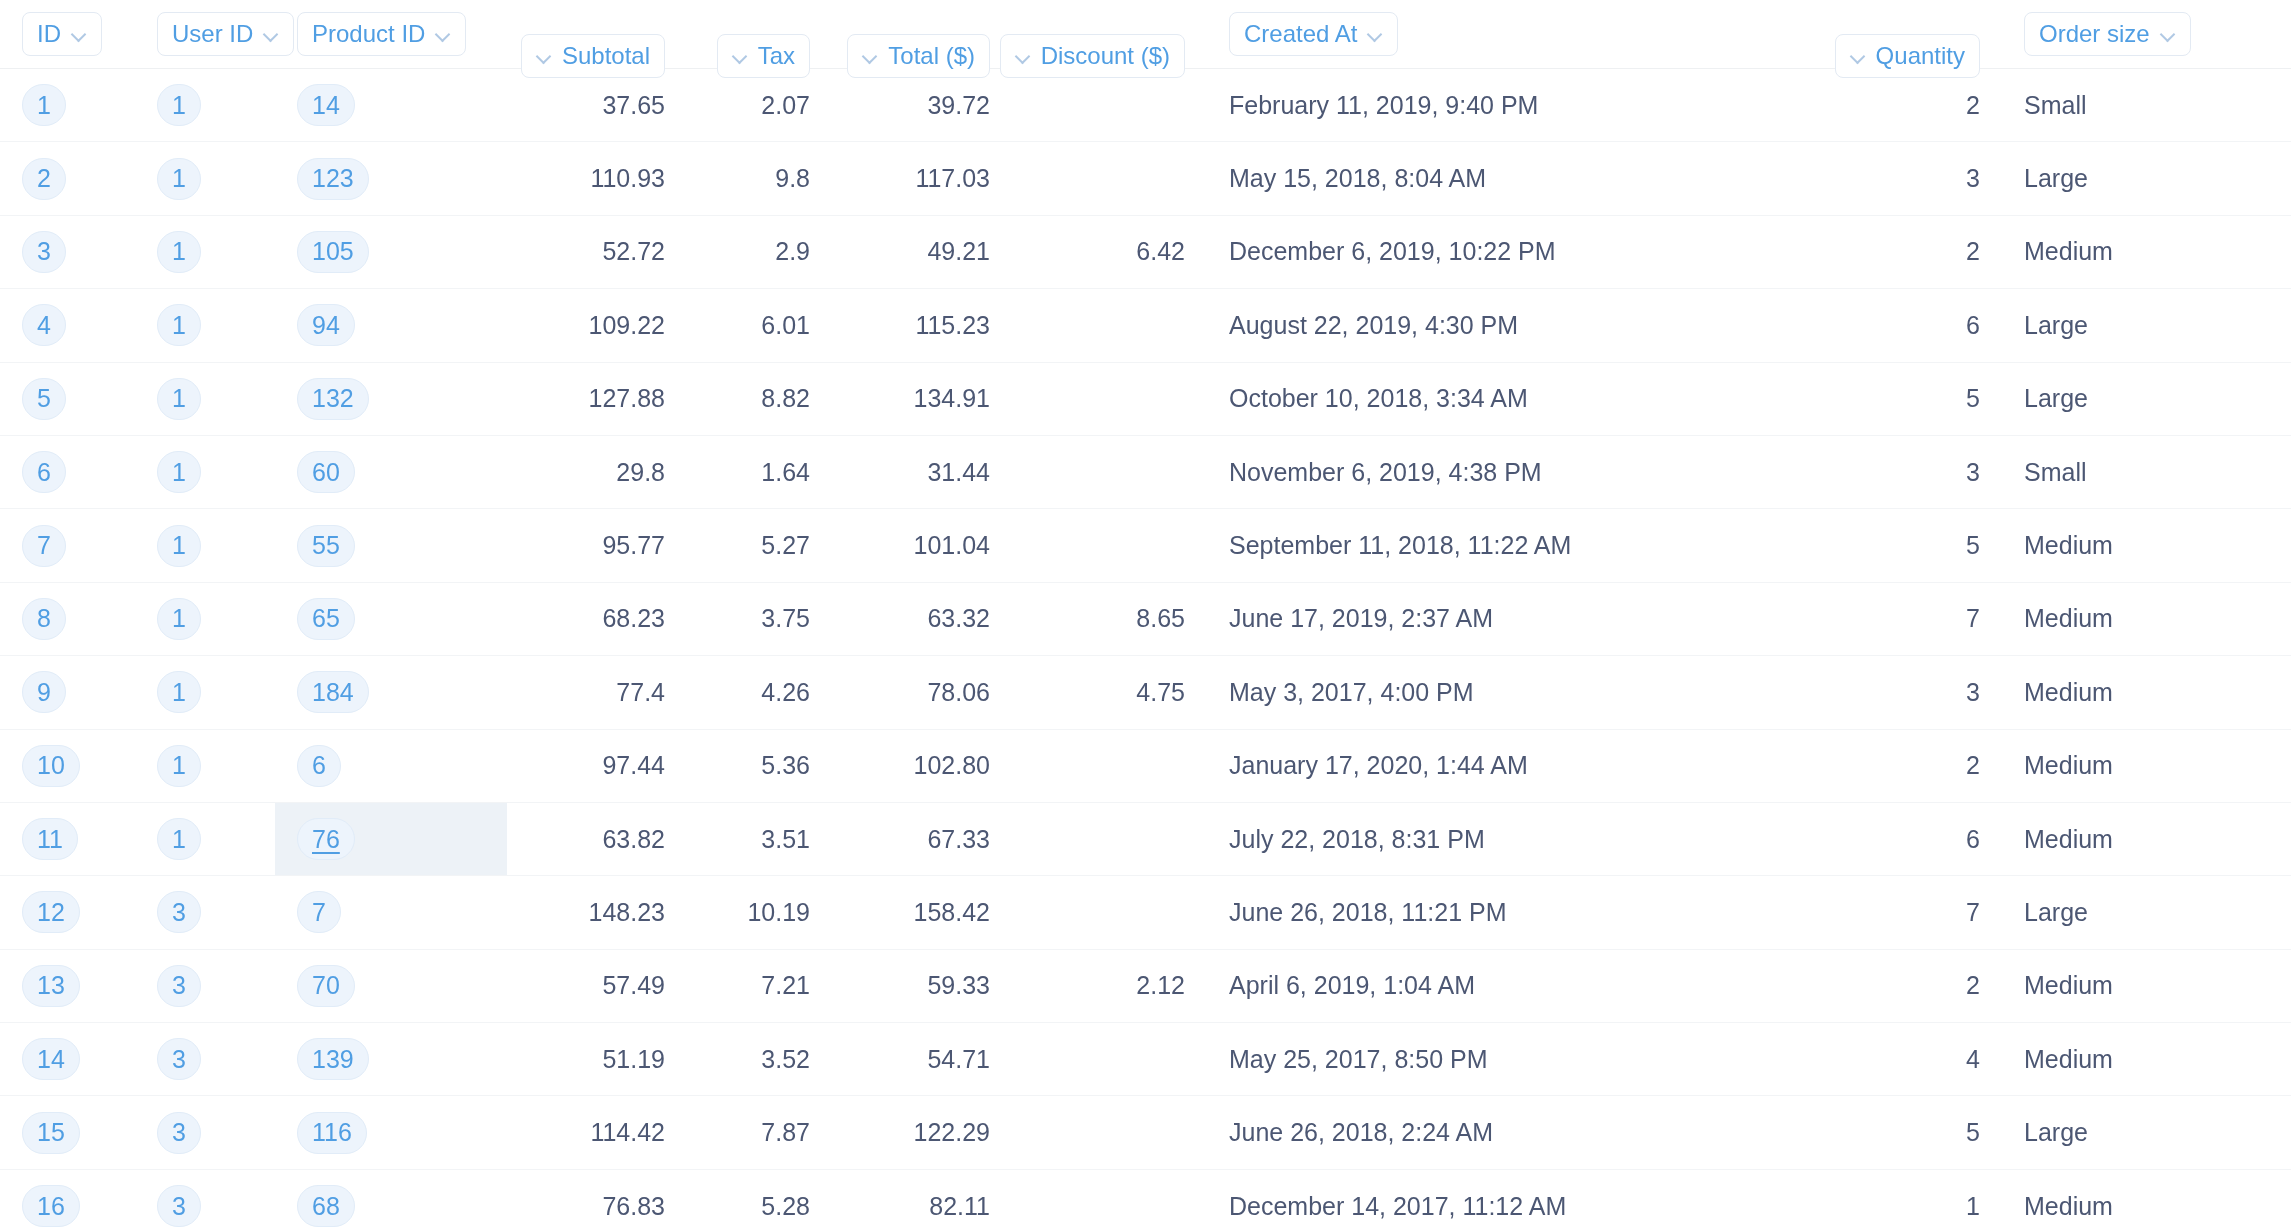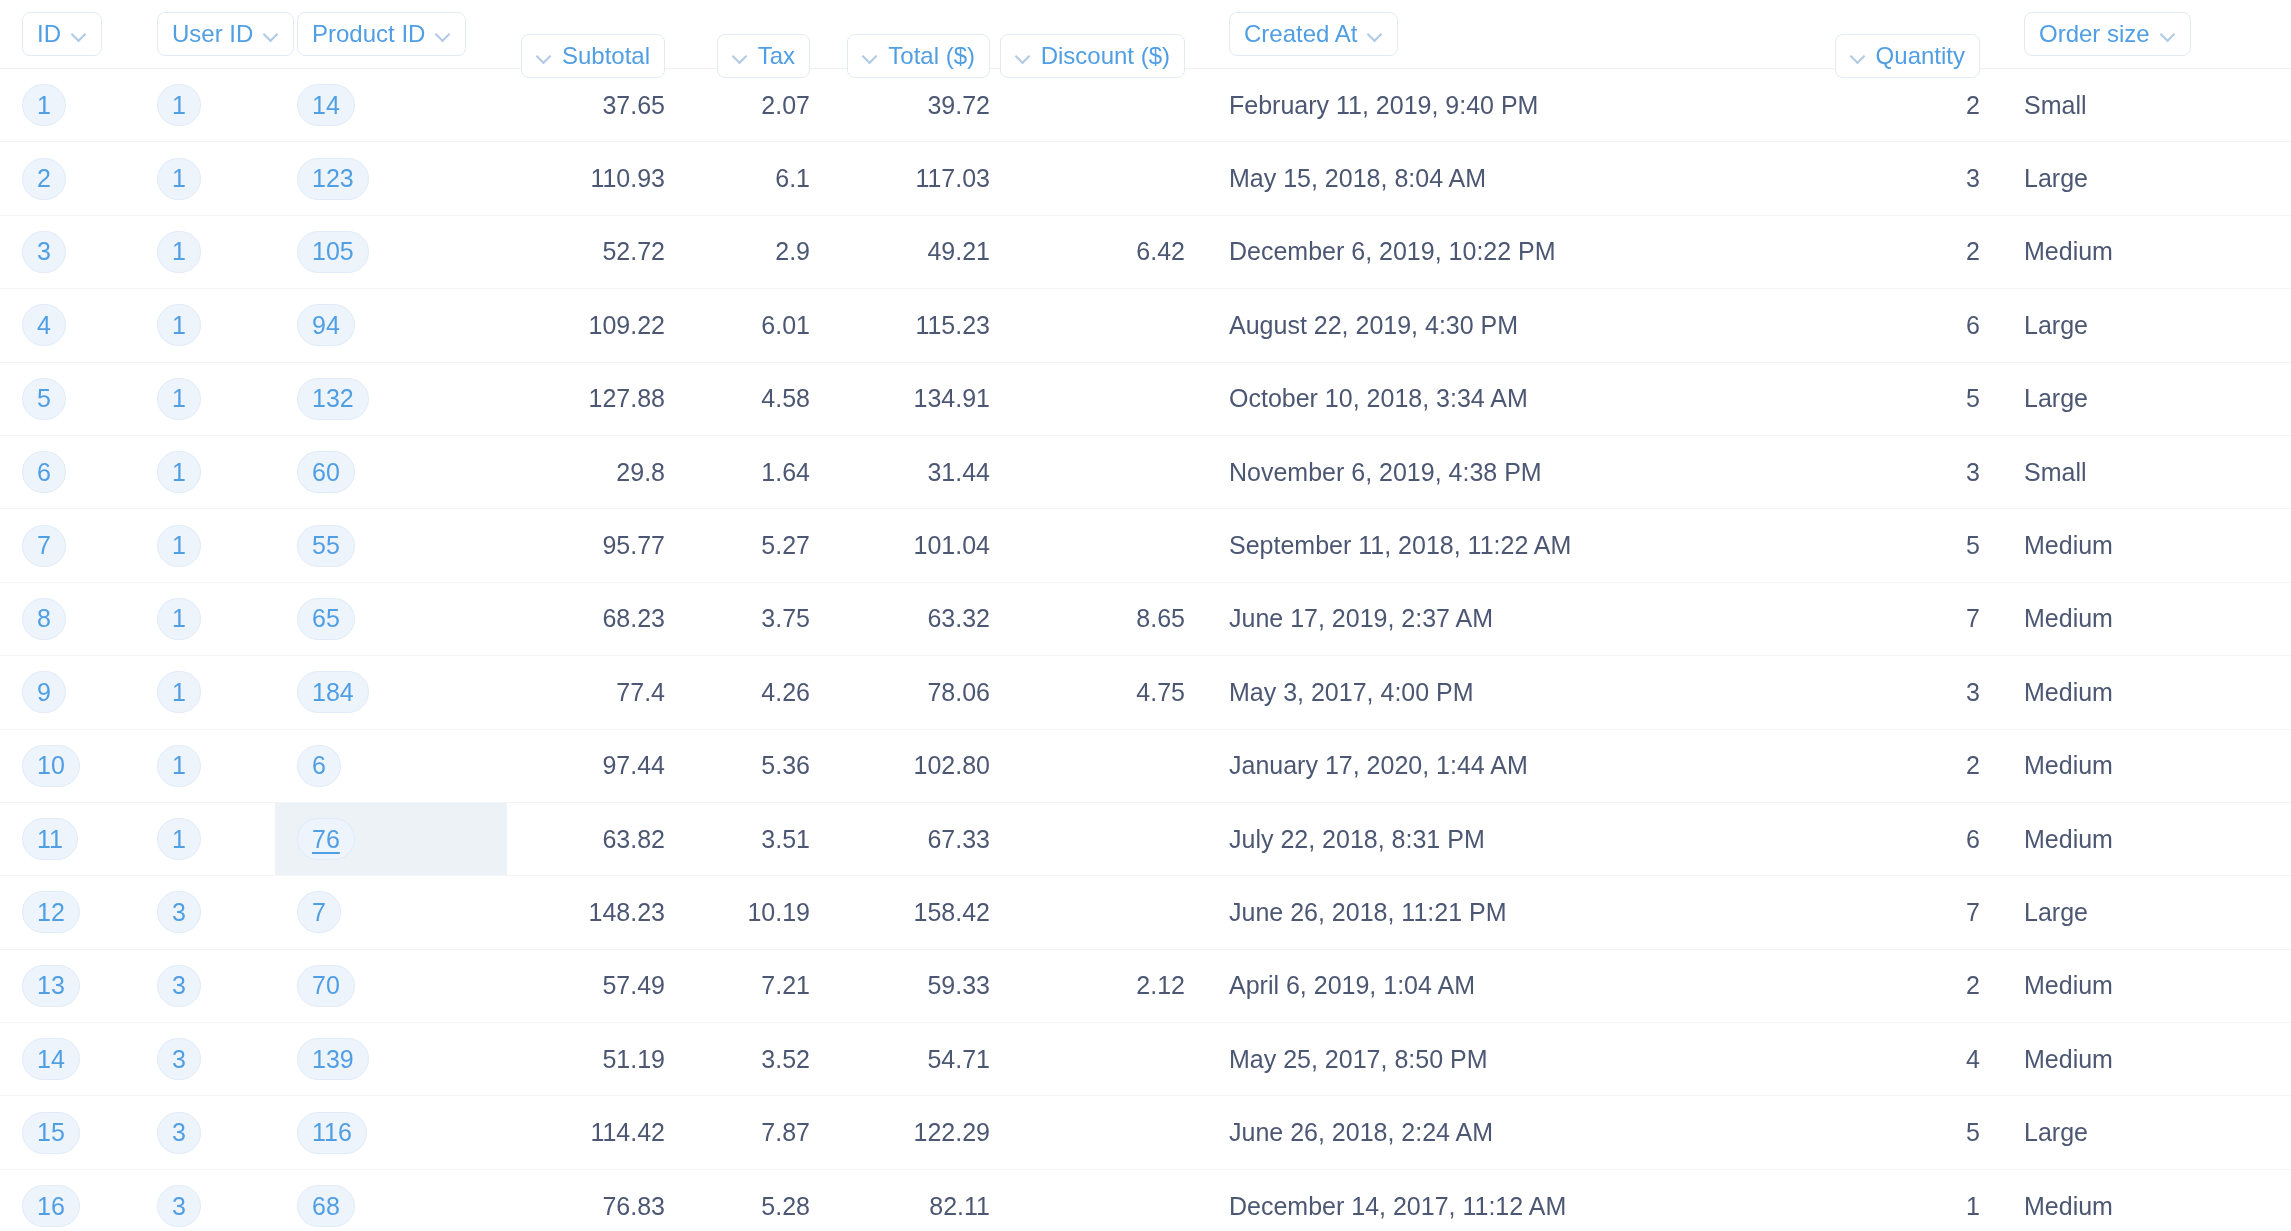--- a/index.html
+++ b/index.html
@@ -319,21 +319,21 @@
               <span class="fk-pill">123</span>
             </div>
           </td>
           <td class="">
             <div class="cell-inner align-right">
               <span>110.93</span>
             </div>
           </td>
           <td class="">
             <div class="cell-inner align-right">
-              <span>6.1</span>
+              <span>9.8</span>
             </div>
           </td>
           <td class="">
             <div class="cell-inner align-right">
               <span>117.03</span>
             </div>
           </td>
           <td class="">
             <div class="cell-inner align-right">
               <span></span>
@@ -475,21 +475,21 @@
               <span class="fk-pill">132</span>
             </div>
           </td>
           <td class="">
             <div class="cell-inner align-right">
               <span>127.88</span>
             </div>
           </td>
           <td class="">
             <div class="cell-inner align-right">
-              <span>4.58</span>
+              <span>8.82</span>
             </div>
           </td>
           <td class="">
             <div class="cell-inner align-right">
               <span>134.91</span>
             </div>
           </td>
           <td class="">
             <div class="cell-inner align-right">
               <span></span>

